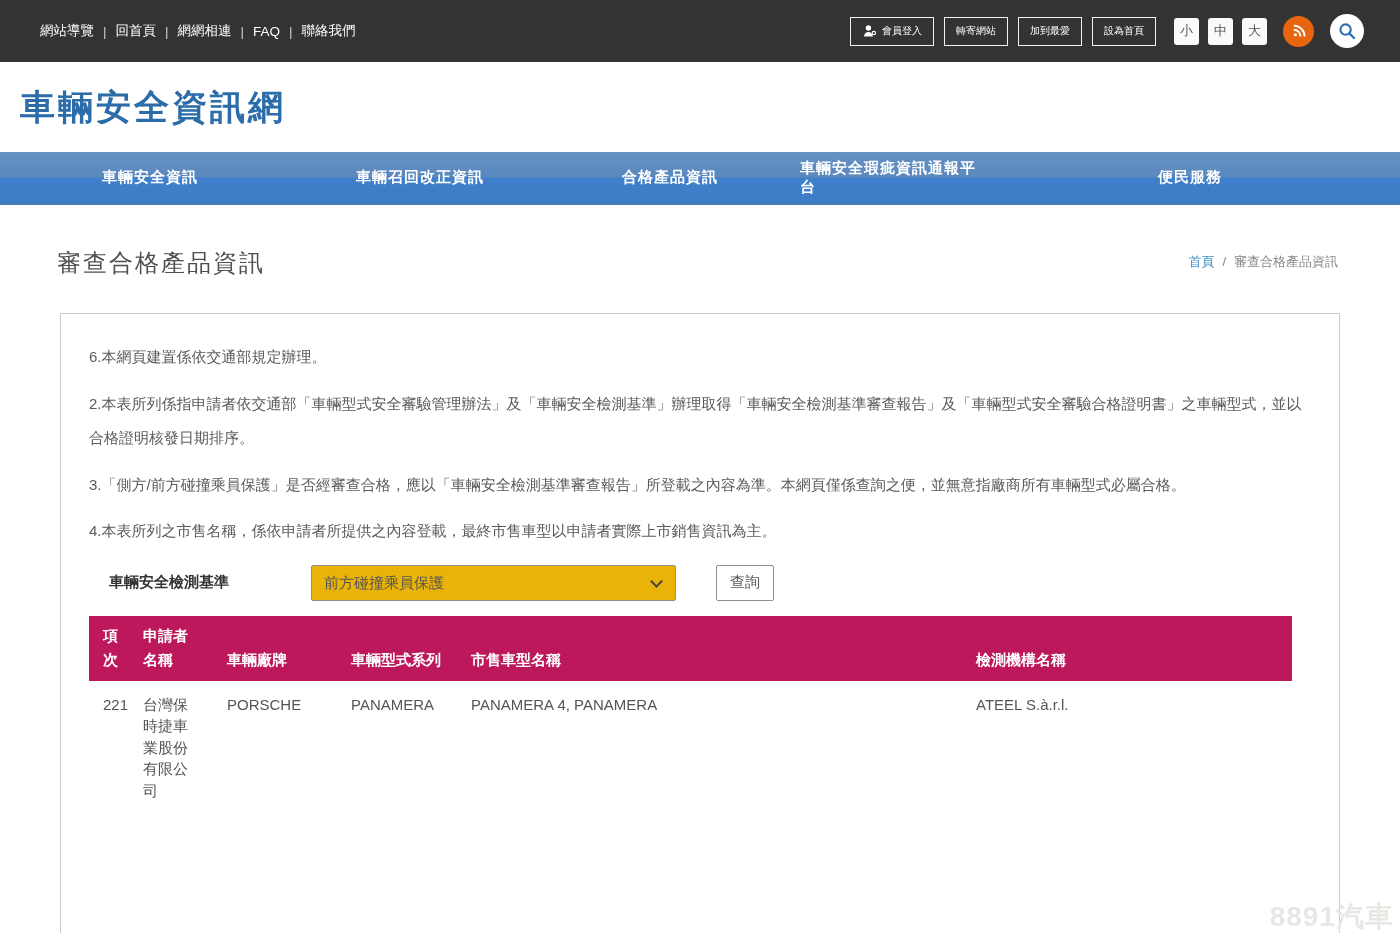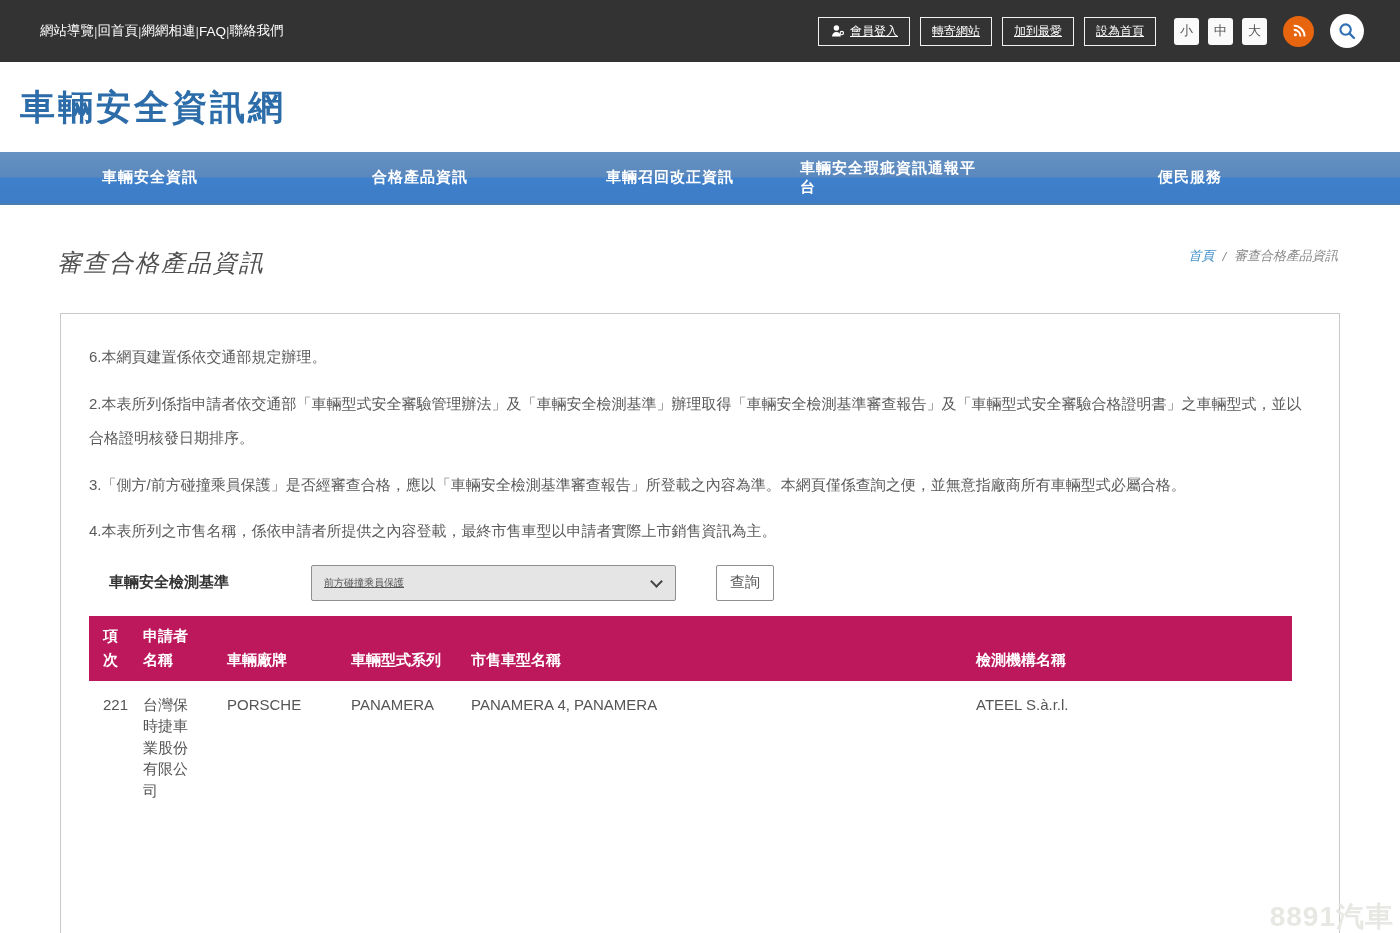--- a/index.html
+++ b/index.html
@@ -2,27 +2,27 @@
 <html><head>
 <meta charset="utf-8">
 <style>
   * { box-sizing: border-box; margin: 0; padding: 0; }
   html,body { width:1400px; height:933px; overflow:hidden; background:#fff;
     font-family:"Liberation Sans","DejaVu Sans",sans-serif; }
 
   
   .topbar { height:62px; background:#333333; display:flex; align-items:center;
     justify-content:space-between; padding:0 36px 0 40px; }
-  .topbar-links { display:flex; align-items:center; color:#fff; font-size:13.5px; }
+  .topbar-links { display:flex; align-items:center; color:#fff; font-size:13.5px; gap:9px; }
   .topbar-links a { color:#fff; text-decoration:none; cursor:pointer; }
   .topbar-links .sep { color:#cfcfcf; }
   .topbar-right { display:flex; align-items:center; gap:10px; }
-  .tb-btn { background:transparent; border:1px solid #f2f2f2; color:#fff; font-size:12px;
+  .tb-btn { background:transparent; border:1px solid #f2f2f2; color:#fff; font-size:10px;
     padding:5px 11px; height:29px; display:flex; align-items:center; gap:4px; cursor:pointer;
-    font-family:inherit; white-space:nowrap;text-decoration:underline; }
+    font-family:inherit; white-space:nowrap; }
   .tb-btn svg { display:block; }
   .fontsize-group { display:flex; align-items:center; gap:9px; margin-left:8px; }
   .fs-icon { width:25px; height:27px; background:#fafafa; border-radius:3px; color:#555;
     font-size:13px; display:flex; align-items:center; justify-content:center; cursor:pointer; }
   .round-icon { width:31px; height:31px; border-radius:50%; display:flex; align-items:center;
     justify-content:center; cursor:pointer; margin-left:6px; }
   .rss { background:#e8650f; }
   .search-circle { background:#fff; width:34px; height:34px; }
 
   
@@ -31,38 +31,38 @@
 
   
   .nav { height:53px;
     background:linear-gradient(to bottom,#6692c3 0%,#5a88bd 49%,#3f80cc 51%,#3d7cc6 100%);
     border-bottom:2px solid #4a7cb0;
     display:grid; grid-template-columns:300px 240px 260px 180px 1fr; }
   .nav a { color:#fff; font-size:15px; font-weight:bold; text-decoration:none;
     display:flex; align-items:center; justify-content:center; cursor:pointer; letter-spacing:1px; }
 
   
-  .pagehead { margin:42px 62px 34px 57px; display:flex; align-items:flex-start;
-    justify-content:space-between;font-style:italic; }
+  .pagehead { margin:42px 62px 34px 57px; display:flex; align-items:center;
+    justify-content:space-between; }
   .pagetitle { color:#4f4f4f; font-size:24px; font-weight:normal; letter-spacing:2px; }
   .breadcrumb { font-size:13px; color:#888; display:flex; gap:8px; align-items:center;
     padding-bottom:3px; }
   .breadcrumb a { color:#4290c9; text-decoration:none; cursor:pointer; }
 
   
   .contentbox { margin:0 60px; border:1px solid #c9c9c9; padding:26px 30px 60px 28px;
     min-height:700px; }
   .notes p { color:#5a5a5a; font-size:15px; line-height:2.3; margin-bottom:12px; }
 
   .filter-row { display:flex; align-items:center; margin:16px 0 15px 20px; }
   .filter-label { font-size:15px; font-weight:bold; color:#333; width:202px; }
   .select-wrap { position:relative; width:365px; height:36px; }
   .select-wrap select { appearance:none; -webkit-appearance:none; width:100%; height:100%;
-    border:1px solid #8f8f8f; border-radius:2px; background:#e5e5e5; color:#555; font-size:10px;
-    padding:0 30px 0 12px; font-family:inherit; cursor:pointer;text-decoration:underline; }
+    border:1px solid #8f8f8f; border-radius:2px; background:#eab308; color:#555; font-size:15px;
+    padding:0 30px 0 12px; font-family:inherit; cursor:pointer; }
   .chevron { position:absolute; right:15px; top:12px; width:9px; height:9px;
     border-right:2px solid #444; border-bottom:2px solid #444; transform:rotate(45deg);
     pointer-events:none; }
   .query-btn { margin-left:40px; height:36px; padding:0 13px; background:#fff;
     border:1px solid #8f8f8f; border-radius:2px; color:#555; font-size:15px;
     font-family:inherit; cursor:pointer; }
 
   
   table { border-collapse:collapse; table-layout:fixed; width:1203px; margin-top:13px; }
   thead th { background:#be185d; color:#fff; font-size:15px; font-weight:bold;
@@ -128,22 +128,22 @@
     </span>
   </div>
 </div>
 
 <div class="siteheader">
   <div class="sitetitle">車輛安全資訊網</div>
 </div>
 
 <div class="nav">
   <a>車輛安全資訊</a>
+  <a>車輛召回改正資訊</a>
   <a>合格產品資訊</a>
-  <a>車輛召回改正資訊</a>
   <a>車輛安全瑕疵資訊通報平台</a>
   <a>便民服務</a>
 </div>
 
 <div class="pagehead">
   <h1 class="pagetitle">審查合格產品資訊</h1>
   <div class="breadcrumb">
     <a>首頁</a>
     <span>/</span>
     <span>審查合格產品資訊</span>

